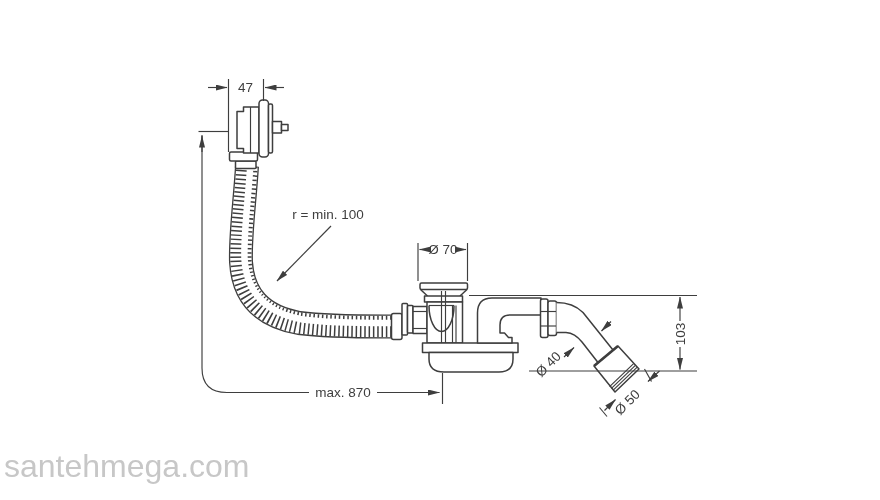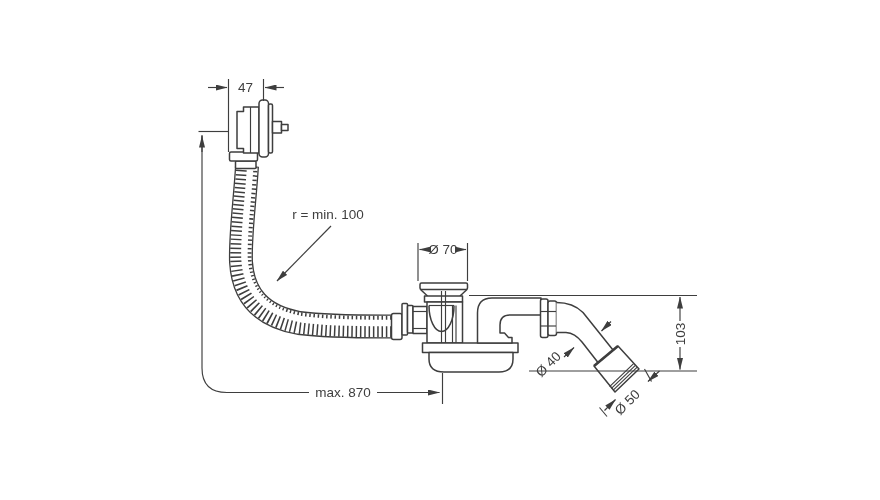--- a/index.html
+++ b/index.html
@@ -166,13 +166,14 @@
 
   <g>
     <text class="lbl" text-anchor="middle" transform="translate(630.5,405.5) rotate(-45)">Ø 50</text>
     <line class="thin" x1="599.5" y1="407.5" x2="607" y2="416.5"></line>
     <line class="thin" x1="604.5" y1="410.5" x2="615.5" y2="399.5" marker-end="url(#arr)"></line>
     <line class="thin" x1="644.5" y1="369" x2="651.5" y2="381.5"></line>
     <line class="thin" x1="659.5" y1="371" x2="648" y2="381.5" marker-end="url(#arr)"></line>
   </g>
 </svg>
 
+<div class="watermark">santehmega.com</div>
 </div>
 
 </body></html>

